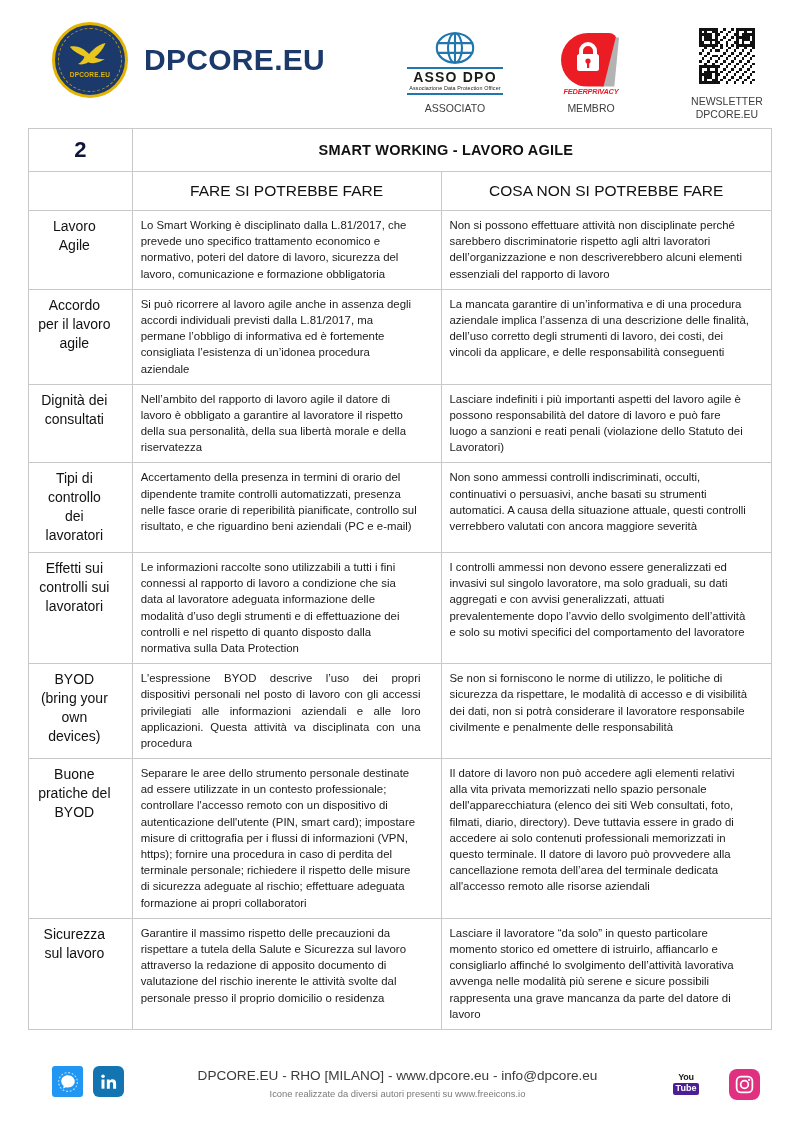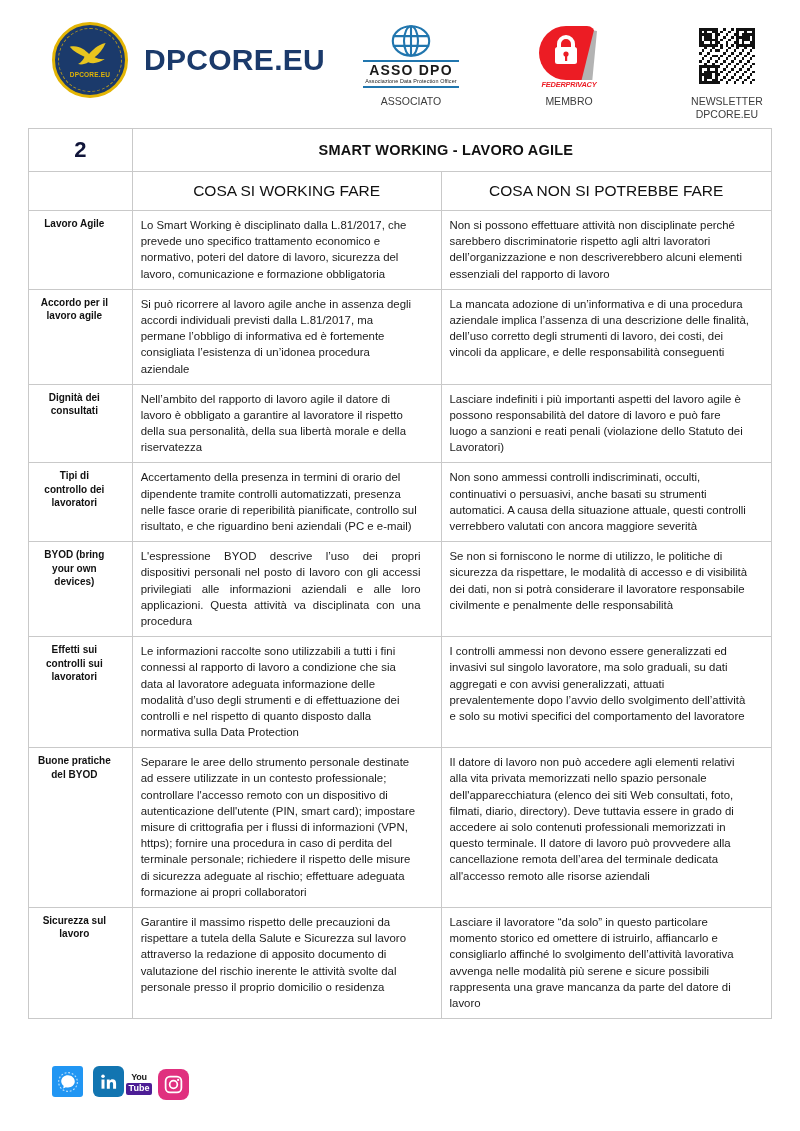--- a/index.html
+++ b/index.html
@@ -38,21 +38,21 @@
     font-size:6.5px; font-weight:bold; color:#e3b505;
     letter-spacing:.2px; margin-top:2px;
   }
   .brand-name {
     font-size: 30px; font-weight: bold; color: #1b3a6b;
     letter-spacing: .3px;
   }
 
   .cert-group {
     margin-left:auto;
-    display:flex; align-items:flex-start; gap:60px;
+    display:flex; align-items:center; gap:38px;
     padding-top: 2px;
   }
   .cert { text-align:center; width: 98px; }
   .cert-caption {
     font-size: 10.5px; color:#3c3c3c; margin-top:7px; line-height:1.25;
     white-space: pre-line;
   }
 
   
   .asso { height:64px; display:flex; flex-direction:column; align-items:center; justify-content:flex-end; }
@@ -121,21 +121,21 @@
   }
   .sub-head {
     text-align:center; vertical-align:middle !important;
     font-size: 15.5px; color:#111; padding: 10px 6px !important;
     font-weight: normal;
   }
   .blank-head { border:1px solid #c9c9c9; }
 
   td.rowlabel {
     text-align:center;
-    font-size: 10px; font-weight: bold; color:#111;
+    font-size: 14px; font-weight: normal; color:#111;
     line-height: 1.35;
     padding-top: 8px;
   }
   td.body {
     font-size: 11.4px; line-height: 1.42; color:#1a1a1a;
   }
   td.body.justify { text-align: justify; }
 
   
   .footer {
@@ -143,21 +143,21 @@
     height: 71px;
     display:flex; align-items:flex-start; padding: 6px 40px 0 52px;
   }
   .f-left { display:flex; gap:10px; align-items:center; }
   .f-icon { width:31px; height:31px; border-radius:6px; display:flex; align-items:center; justify-content:center; }
   .ic-signal { background:#2196f3; border-radius:3px; }
   .ic-linkedin { background:#1275b1; }
   .f-center { flex:1; text-align:center; padding-top:2px; }
   .f-line1 { font-size:13.6px; color:#3c3c3c; }
   .f-line2 { font-size:9.4px; color:#7a7a7a; margin-top:5px; }
-  .f-right { display:flex; gap:4px; align-items:center; padding-top:2px;}
+  .f-right { display:flex; gap:28px; align-items:center; padding-top:2px;}
   .ic-youtube { width:30px; height:32px; display:flex; flex-direction:column; align-items:center; justify-content:center;}
   .yt-you { font-size:9px; font-weight:bold; color:#1a1a1a; line-height:1; letter-spacing:-.3px;}
   .yt-tube { margin-top:1px; background:#4c1d95; color:#fff; font-size:9px; font-weight:bold; padding:1px 3px; border-radius:2px; line-height:1.05;}
   .ic-instagram { width:31px; height:31px; border-radius:8px; background:#e0307f; display:flex; align-items:center; justify-content:center;}
 </style>
 </head>
 <body>
 
 <div class="header">
 
@@ -672,52 +672,52 @@
         <col class="c2">
         <col class="c3">
       </colgroup>
     <tbody id="table-body">
       <tr>
         <td class="num-cell">2</td>
         <td class="title-cell" colspan="2">SMART WORKING - LAVORO AGILE</td>
       </tr>
       <tr>
         <td class="blank-head"></td>
-        <td class="sub-head">COSA SI WORKING FARE</td>
+        <td class="sub-head">FARE SI POTREBBE FARE</td>
         <td class="sub-head">COSA NON SI POTREBBE FARE</td>
       </tr>
     <tr>
           <td class="rowlabel">Lavoro Agile</td>
           <td class="body">Lo Smart Working è disciplinato dalla L.81/2017, che prevede uno specifico trattamento economico e normativo, poteri del datore di lavoro, sicurezza del lavoro, comunicazione e formazione obbligatoria</td>
           <td class="body">Non si possono effettuare attività non disciplinate perché sarebbero discriminatorie rispetto agli altri lavoratori dell’organizzazione e non descriverebbero alcuni elementi essenziali del rapporto di lavoro</td>
         </tr>
         <tr>
           <td class="rowlabel">Accordo per il lavoro agile</td>
           <td class="body">Si può ricorrere al lavoro agile anche in assenza degli accordi individuali previsti dalla L.81/2017, ma permane l’obbligo di informativa ed è fortemente consigliata l’esistenza di un’idonea procedura aziendale</td>
-          <td class="body">La mancata adozione di un’informativa e di una procedura aziendale implica l’assenza di una descrizione delle finalità, dell’uso corretto degli strumenti di lavoro, dei costi, dei vincoli da applicare, e delle responsabilità conseguenti</td>
+          <td class="body">La mancata garantire di un’informativa e di una procedura aziendale implica l’assenza di una descrizione delle finalità, dell’uso corretto degli strumenti di lavoro, dei costi, dei vincoli da applicare, e delle responsabilità conseguenti</td>
         </tr>
         <tr>
           <td class="rowlabel">Dignità dei consultati</td>
           <td class="body">Nell’ambito del rapporto di lavoro agile il datore di lavoro è obbligato a garantire al lavoratore il rispetto della sua personalità, della sua libertà morale e della riservatezza</td>
           <td class="body">Lasciare indefiniti i più importanti aspetti del lavoro agile è possono responsabilità del datore di lavoro e può fare luogo a sanzioni e reati penali (violazione dello Statuto dei Lavoratori)</td>
         </tr>
         <tr>
           <td class="rowlabel">Tipi di controllo dei lavoratori</td>
           <td class="body">Accertamento della presenza in termini di orario del dipendente tramite controlli automatizzati, presenza nelle fasce orarie di reperibilità pianificate, controllo sul risultato, e che riguardino beni aziendali (PC e e-mail)</td>
           <td class="body">Non sono ammessi controlli indiscriminati, occulti, continuativi o persuasivi, anche basati su strumenti automatici. A causa della situazione attuale, questi controlli verrebbero valutati con ancora maggiore severità</td>
         </tr>
         <tr>
+          <td class="rowlabel">Effetti sui controlli sui lavoratori</td>
+          <td class="body">Le informazioni raccolte sono utilizzabili a tutti i fini connessi al rapporto di lavoro a condizione che sia data al lavoratore adeguata informazione delle modalità d’uso degli strumenti e di effettuazione dei controlli e nel rispetto di quanto disposto dalla normativa sulla Data Protection</td>
+          <td class="body">I controlli ammessi non devono essere generalizzati ed invasivi sul singolo lavoratore, ma solo graduali, su dati aggregati e con avvisi generalizzati, attuati prevalentemente dopo l’avvio dello svolgimento dell’attività e solo su motivi specifici del comportamento del lavoratore</td>
+        </tr>
+        <tr>
           <td class="rowlabel">BYOD (bring your own devices)</td>
           <td class="body justify">L'espressione BYOD descrive l’uso dei propri dispositivi personali nel posto di lavoro con gli accessi privilegiati alle informazioni aziendali e alle loro applicazioni. Questa attività va disciplinata con una procedura</td>
           <td class="body">Se non si forniscono le norme di utilizzo, le politiche di sicurezza da rispettare, le modalità di accesso e di visibilità dei dati, non si potrà considerare il lavoratore responsabile civilmente e penalmente delle responsabilità</td>
-        </tr>
-        <tr>
-          <td class="rowlabel">Effetti sui controlli sui lavoratori</td>
-          <td class="body">Le informazioni raccolte sono utilizzabili a tutti i fini connessi al rapporto di lavoro a condizione che sia data al lavoratore adeguata informazione delle modalità d’uso degli strumenti e di effettuazione dei controlli e nel rispetto di quanto disposto dalla normativa sulla Data Protection</td>
-          <td class="body">I controlli ammessi non devono essere generalizzati ed invasivi sul singolo lavoratore, ma solo graduali, su dati aggregati e con avvisi generalizzati, attuati prevalentemente dopo l’avvio dello svolgimento dell’attività e solo su motivi specifici del comportamento del lavoratore</td>
         </tr>
         <tr>
           <td class="rowlabel">Buone pratiche del BYOD</td>
           <td class="body">Separare le aree dello strumento personale destinate ad essere utilizzate in un contesto professionale; controllare l'accesso remoto con un dispositivo di autenticazione dell'utente (PIN, smart card); impostare misure di crittografia per i flussi di informazioni (VPN, https); fornire una procedura in caso di perdita del terminale personale; richiedere il rispetto delle misure di sicurezza adeguate al rischio; effettuare adeguata formazione ai propri collaboratori</td>
           <td class="body">Il datore di lavoro non può accedere agli elementi relativi alla vita privata memorizzati nello spazio personale dell'apparecchiatura (elenco dei siti Web consultati, foto, filmati, diario, directory). Deve tuttavia essere in grado di accedere ai solo contenuti professionali memorizzati in questo terminale. Il datore di lavoro può provvedere alla cancellazione remota dell’area del terminale dedicata all'accesso remoto alle risorse aziendali</td>
         </tr>
         <tr>
           <td class="rowlabel">Sicurezza sul lavoro</td>
           <td class="body">Garantire il massimo rispetto delle precauzioni da rispettare a tutela della Salute e Sicurezza sul lavoro attraverso la redazione di apposito documento di valutazione del rischio inerente le attività svolte dal personale presso il proprio domicilio o residenza</td>
           <td class="body">Lasciare il lavoratore “da solo” in questo particolare momento storico ed omettere di istruirlo, affiancarlo e consigliarlo affinché lo svolgimento dell’attività lavorativa avvenga nelle modalità più serene e sicure possibili rappresenta una grave mancanza da parte del datore di lavoro</td>
@@ -736,20 +736,24 @@
     </div>
     <div class="f-icon ic-linkedin">
       <svg width="20" height="20" viewBox="0 0 24 24" aria-hidden="true">
         <rect x="3" y="9" width="3.6" height="11" fill="#fff"></rect>
         <circle cx="4.8" cy="5.2" r="2.1" fill="#fff"></circle>
         <path d="M9.4 9h3.4v1.5c.6-1 1.8-1.8 3.4-1.8 2.8 0 4.3 1.7 4.3 5V20h-3.6v-5.5c0-1.5-.6-2.4-1.9-2.4-1.2 0-2 .8-2 2.4V20H9.4z" fill="#fff"></path>
       </svg>
     </div>
   </div>
 
+  <div class="f-center">
+    <div class="f-line1">DPCORE.EU - RHO [MILANO] - www.dpcore.eu - info@dpcore.eu</div>
+    <div class="f-line2">Icone realizzate da diversi autori presenti su www.freeicons.io</div>
+  </div>
 
   <div class="f-right">
     <div class="ic-youtube">
       <div class="yt-you">You</div>
       <div class="yt-tube">Tube</div>
     </div>
     <div class="ic-instagram">
       <svg width="21" height="21" viewBox="0 0 24 24" aria-hidden="true">
         <rect x="3" y="3" width="18" height="18" rx="5" fill="none" stroke="#fff" stroke-width="2"></rect>
         <circle cx="12" cy="12" r="4.4" fill="none" stroke="#fff" stroke-width="2"></circle>

